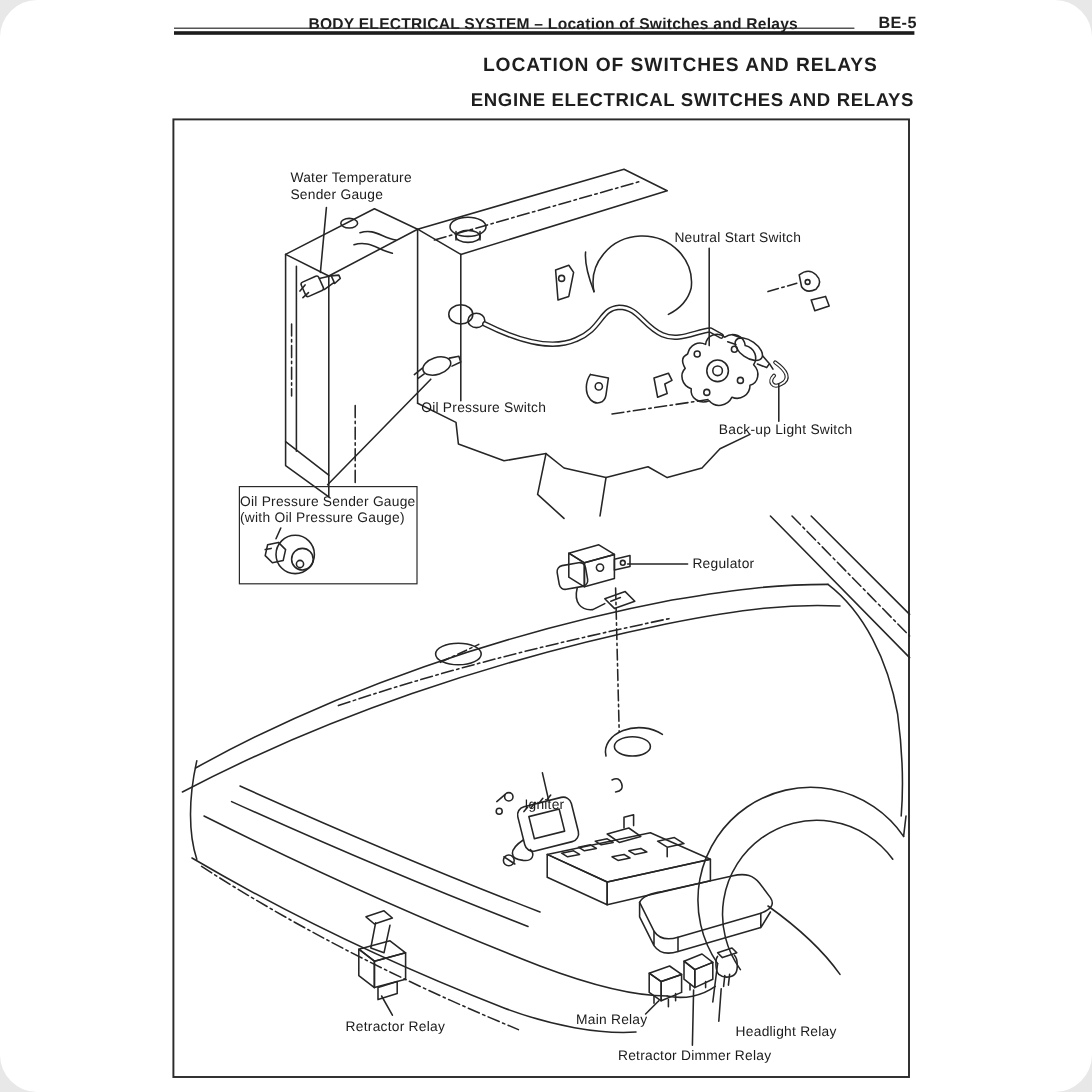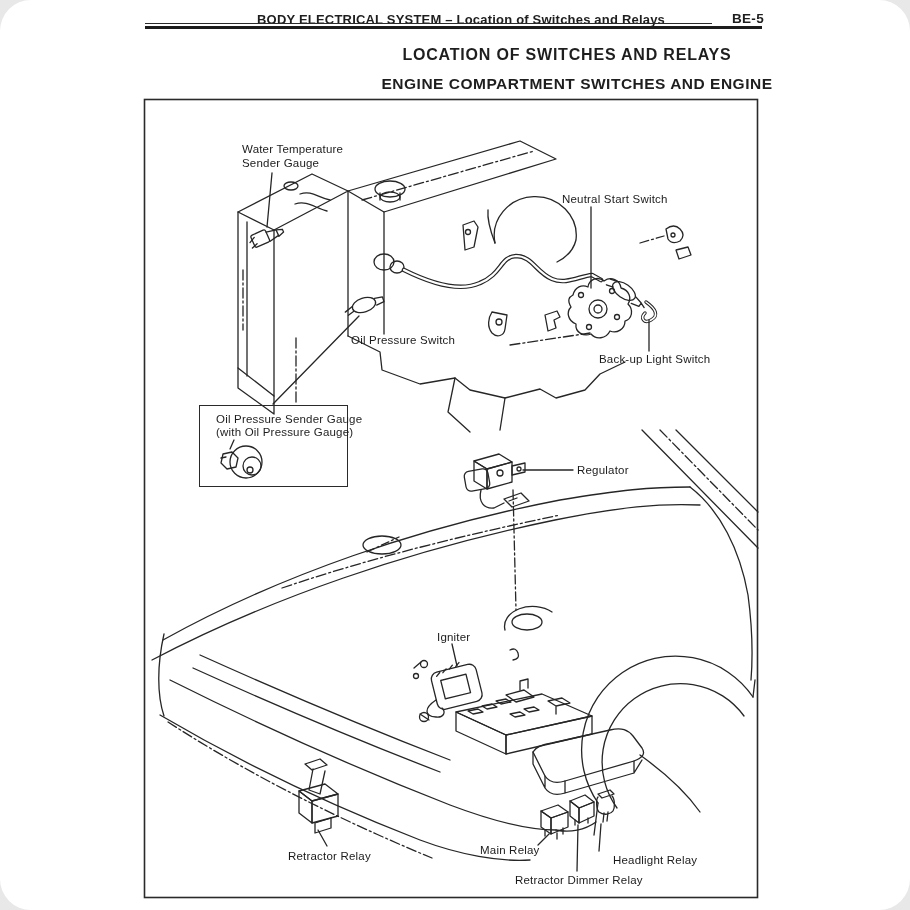--- a/index.html
+++ b/index.html
@@ -31,39 +31,39 @@
   .figure svg{position:absolute;left:0;top:0;}
   .lbl{
     position:absolute;font-size:11.5px;letter-spacing:0.2px;color:#1b1b1b;
     white-space:nowrap;line-height:14px;
   }
   .callout-box{
     position:absolute;left:199px;top:405px;width:147px;height:80px;
     border:1.4px solid #2a2a2a;background:transparent;
   }
   .callout-box .lbl-line{
-    position:relative;margin:7px 0 0 16px;font-size:11.5px;letter-spacing:0.2px;
+    position:relative;margin:7px 0 0 0;font-size:11.5px;letter-spacing:0.2px;
     line-height:13px;white-space:nowrap;
   }
   .callout-box .lbl-line + .lbl-line{margin-top:0;}
 </style>
 </head>
 <body>
 
 <div class="page">
 
   <div class="running-header">
     <span class="rh-text">BODY ELECTRICAL SYSTEM – Location of Switches and Relays</span>
     <span class="pageno">BE-5</span>
   </div>
   <div class="rule-thin"></div>
   <div class="rule-thick"></div>
 
   <h1 class="page-title">LOCATION OF SWITCHES AND RELAYS</h1>
-  <h2 class="page-subtitle">ENGINE COMPARTMENT SWITCHES AND ENGINE</h2>
+  <h2 class="page-subtitle">ENGINE ELECTRICAL SWITCHES AND RELAYS</h2>
 
   <div class="figure">
 
     <svg width="910" height="910" viewBox="0 0 910 910">
 
       <rect x="144.5" y="99.5" width="613" height="798" fill="none" stroke="#2a2a2a" stroke-width="1.6"></rect>
 
       <g fill="none" stroke="#262626" stroke-width="1.3" stroke-linecap="round" stroke-linejoin="round">
 
         <g>
@@ -285,21 +285,21 @@
 
     <div class="lbl" style="left:599px;top:352px;">Back-up Light Switch</div>
 
     <div class="callout-box">
       <div class="lbl-line">Oil Pressure Sender Gauge</div>
       <div class="lbl-line">(with Oil Pressure Gauge)</div>
     </div>
 
     <div class="lbl" style="left:577px;top:463px;">Regulator</div>
 
-    <div class="lbl" style="left:437px;top:630px;">Igniter</div>
+    <div class="lbl" style="left:437px;top:664px;">Igniter</div>
 
     <div class="lbl" style="left:288px;top:849px;">Retractor Relay</div>
 
     <div class="lbl" style="left:480px;top:843px;">Main Relay</div>
 
     <div class="lbl" style="left:592px;top:853px;padding-left:21px;">Headlight Relay</div>
 
     <div class="lbl" style="left:515px;top:873px;">Retractor Dimmer Relay</div>
 
   </div>

